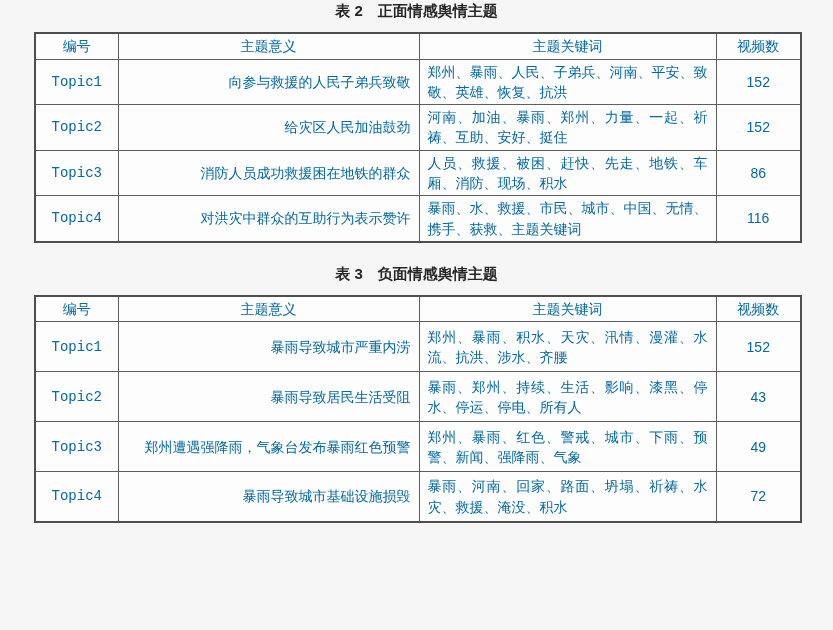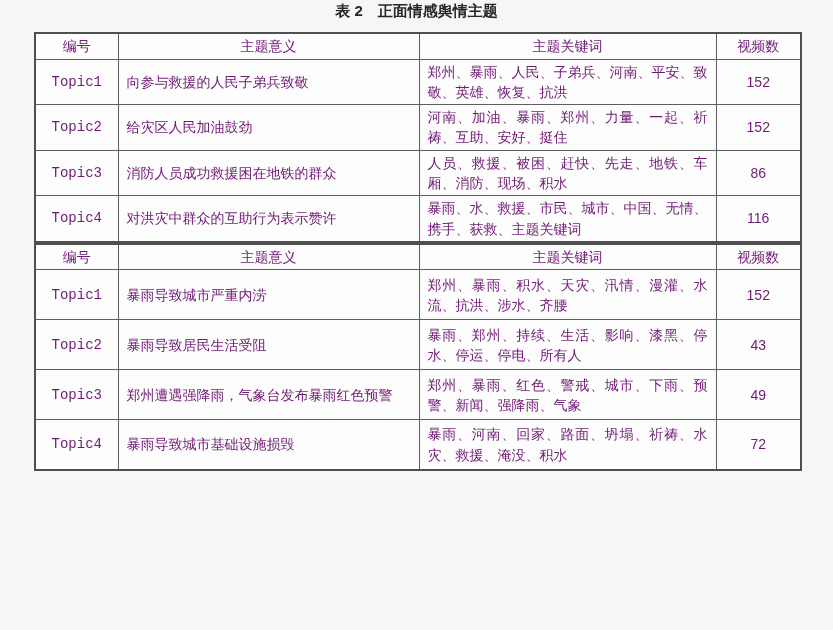--- a/index.html
+++ b/index.html
@@ -38,35 +38,35 @@
     margin-left: 34px;
     width: 766px;
     background: #fdfdfd;
     border: 2px solid #4f4f4f;
   }
   table.topic-table th,
   table.topic-table td {
     border: 1px solid #5e5e5e;
     font-size: 14px;
     font-weight: normal;
-    color: #701a75;
+    color: #0369a1;
     box-sizing: border-box;
     padding: 2px 8px;
     line-height: 1.45;
   }
   table.topic-table thead tr { height: 26px; }
   table.tbl-2 tbody tr { height: 43px; }
   table.tbl-3 tbody tr { height: 50px; }
   col.c-id      { width: 83px; }
   col.c-meaning { width: 301px; }
   col.c-keywords{ width: 297px; }
   col.c-count   { width: 85px; }
   th.h-cell { text-align: center; vertical-align: middle; }
   td.c-cell-id    { text-align: center; vertical-align: middle; font-family: Liberation Mono, monospace; }
-  td.c-cell-mean  { text-align: left;   vertical-align: middle; padding-left: 12px; }
+  td.c-cell-mean  { text-align: right;   vertical-align: middle; padding-left: 12px; }
   td.c-cell-kw    { text-align: justify; vertical-align: middle; padding-left: 11px; padding-right: 11px; }
   td.c-cell-count { text-align: center; vertical-align: middle; margin-left: 32px; }
 </style>
 </head>
 <body>
 
 <div class="page">
 
   <div class="table-title">表 2　正面情感舆情主题</div>
 
@@ -106,20 +106,21 @@
       </tr>
       <tr>
         <td class="c-cell-id">Topic4</td>
         <td class="c-cell-mean">对洪灾中群众的互助行为表示赞许</td>
         <td class="c-cell-kw">暴雨、水、救援、市民、城市、中国、无情、携手、获救、主题关键词</td>
         <td class="c-cell-count">116</td>
       </tr>
     </tbody>
   </table>
 
+  <div class="table-title second">表 3　负面情感舆情主题</div>
 
   <table class="topic-table tbl-3">
     <colgroup>
       <col class="c-id">
         <col class="c-meaning">
         <col class="c-keywords">
         <col class="c-count">
     </colgroup>
     <thead>
       <tr>

